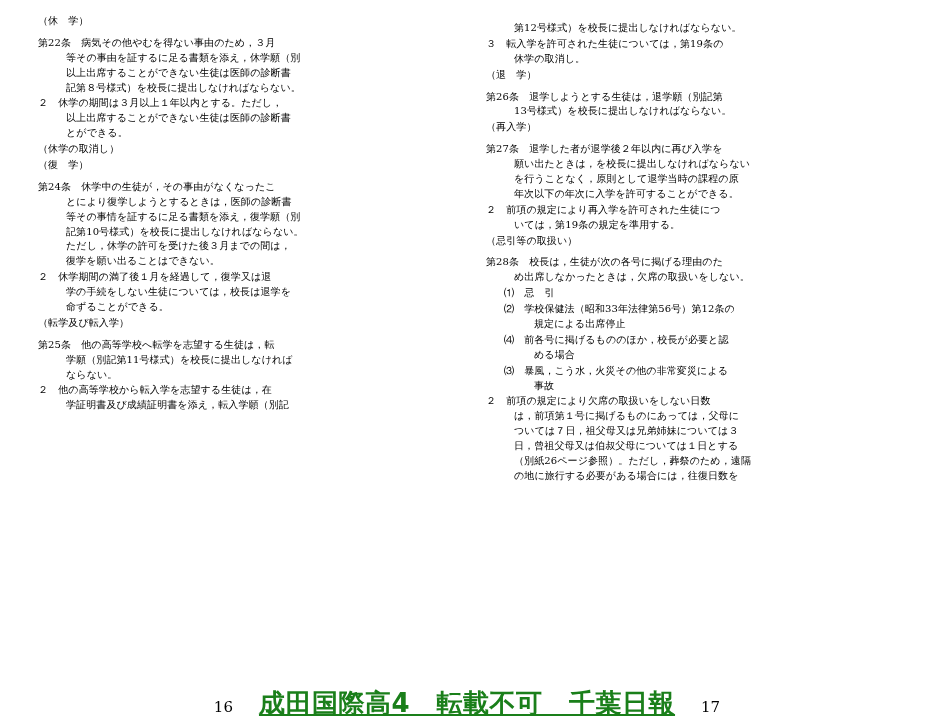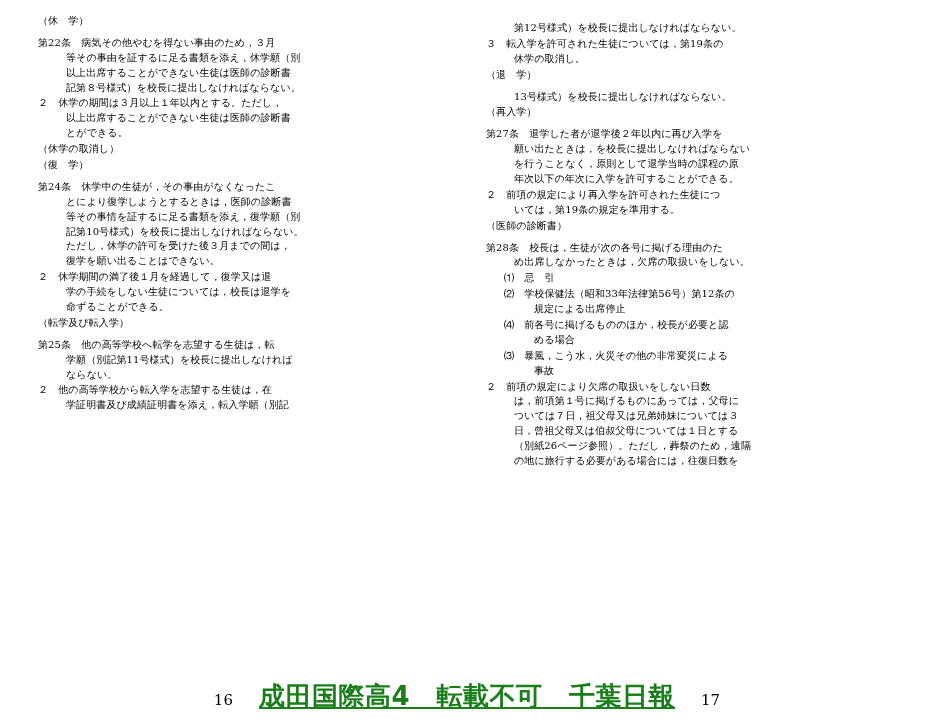--- a/index.html
+++ b/index.html
@@ -72,21 +72,21 @@
     display: block;
     padding-left: 30px;
   }
   .footer {
     position: absolute;
     left: 0;
     bottom: 0;
     width: 934px;
     height: 49px;
     display: flex;
-    align-items: center;
+    align-items: flex-end;
     justify-content: center;
   }
   .footer-inner {
     display: flex;
     align-items: baseline;
     gap: 26px;
   }
   .pagenum {
     font-size: 15px;
     color: #000;
@@ -168,38 +168,39 @@
       </div>
 
       <div class="block clause">
         <span>３　転入学を許可された生徒については，第19条の</span>
         <span class="cont">休学の取消し。</span>
       </div>
 
       <div class="block heading">（退　学）</div>
 
       <div class="block article">
+        <span>第26条　退学しようとする生徒は，退学願（別記第</span>
         <span class="cont">13号様式）を校長に提出しなければならない。</span>
       </div>
 
       <div class="block heading">（再入学）</div>
 
       <div class="block article">
         <span>第27条　退学した者が退学後２年以内に再び入学を</span>
         <span class="cont">願い出たときは，を校長に提出しなければならない</span>
         <span class="cont">を行うことなく，原則として退学当時の課程の原</span>
         <span class="cont">年次以下の年次に入学を許可することができる。</span>
       </div>
 
       <div class="block clause">
         <span>２　前項の規定により再入学を許可された生徒につ</span>
         <span class="cont">いては，第19条の規定を準用する。</span>
       </div>
 
-      <div class="block heading">（医師の診断書）</div>
+      <div class="block heading">（忌引等の取扱い）</div>
 
       <div class="block article">
         <span>第28条　校長は，生徒が次の各号に掲げる理由のた</span>
         <span class="cont">め出席しなかったときは，欠席の取扱いをしない。</span>
       </div>
 
       <div class="block subitem">
         <span>⑴　忌　引</span>
       </div>
 

